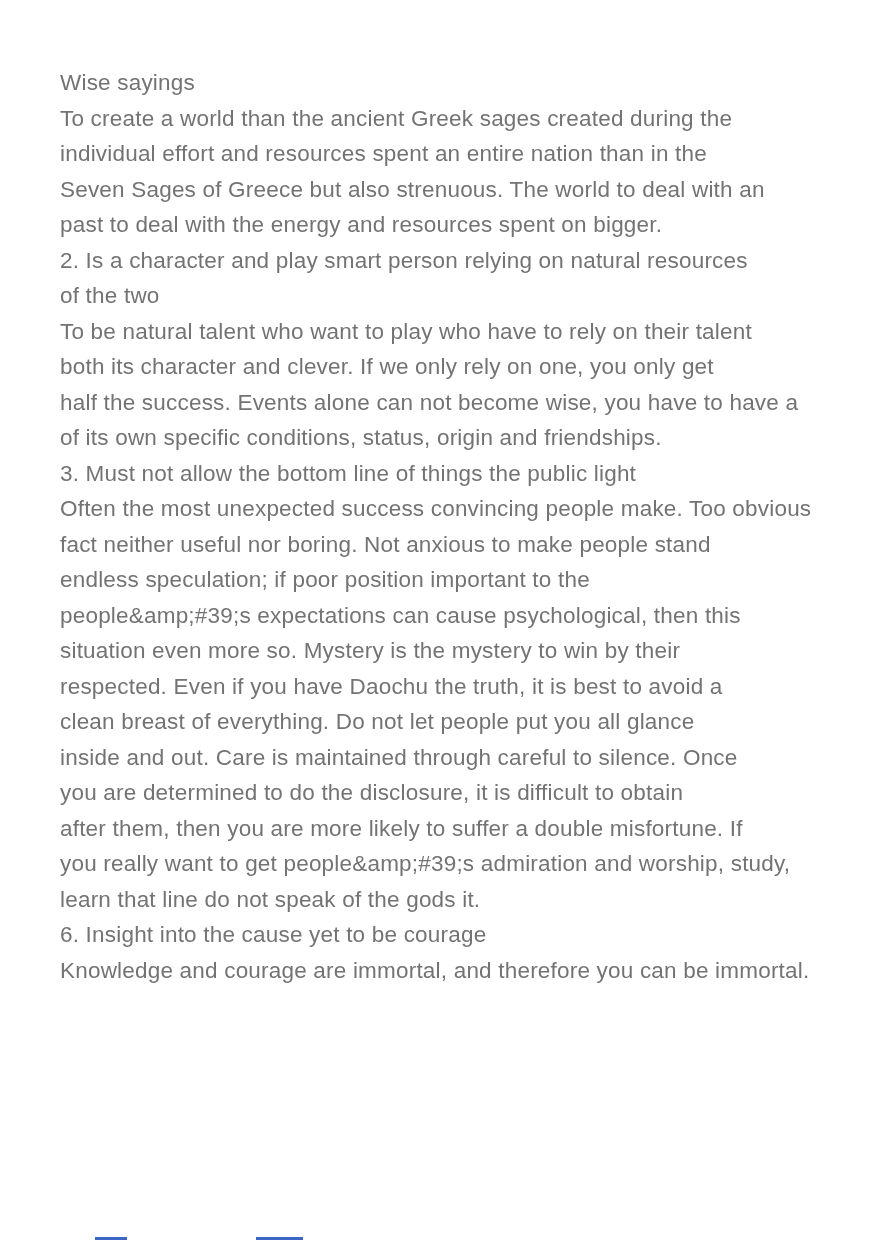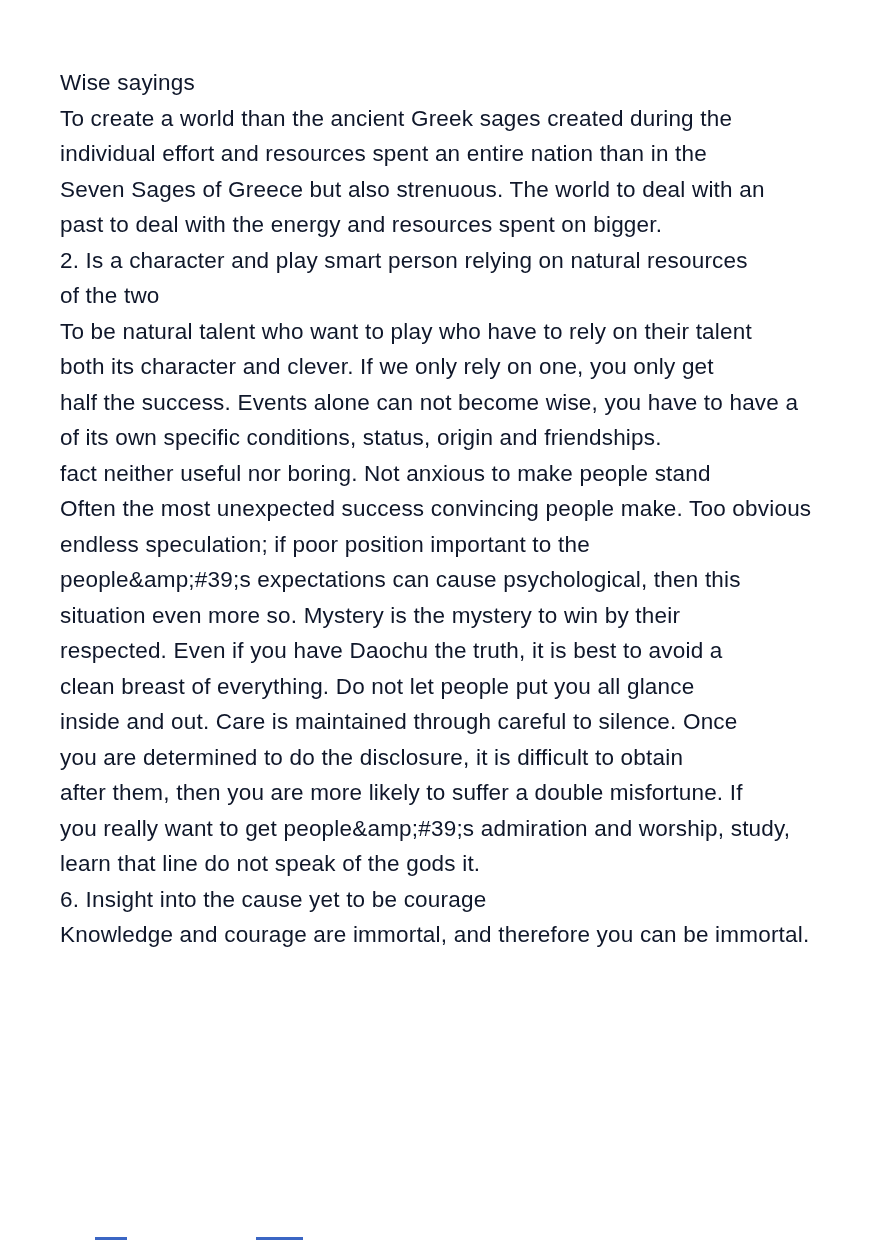--- a/index.html
+++ b/index.html
@@ -21,21 +21,21 @@
     height: 1240px;
     padding: 65px 0 0 60px;
     box-sizing: border-box;
     overflow: hidden;
   }
   .line {
     font-family: "Liberation Sans", "DejaVu Sans", sans-serif;
     font-size: 22.5px;
     line-height: 35.5px;
     letter-spacing: 0.2px;
-    color: #0f172a;
+    color: #737373;
     white-space: pre;
   }
   .link-fragment {
     position: absolute;
     height: 3px;
     bottom: 0;
   }
   .link-fragment.frag-1 { left: 95px;  width: 32px; }
   .link-fragment.frag-2 { left: 256px; width: 47px; }
 </style>
@@ -47,22 +47,23 @@
   <div class="line">To create a world than the ancient Greek sages created during the</div>
   <div class="line">individual effort and resources spent an entire nation than in the</div>
   <div class="line">Seven Sages of Greece but also strenuous. The world to deal with an</div>
   <div class="line">past to deal with the energy and resources spent on bigger.</div>
   <div class="line">2. Is a character and play smart person relying on natural resources</div>
   <div class="line">of the two</div>
   <div class="line">To be natural talent who want to play who have to rely on their talent</div>
   <div class="line">both its character and clever. If we only rely on one, you only get</div>
   <div class="line">half the success. Events alone can not become wise, you have to have a</div>
   <div class="line">of its own specific conditions, status, origin and friendships.</div>
+  <div class="line">3. Must not allow the bottom line of things the public light</div>
+  <div class="line">Often the most unexpected success convincing people make. Too obvious</div>
   <div class="line">fact neither useful nor boring. Not anxious to make people stand</div>
-  <div class="line">Often the most unexpected success convincing people make. Too obvious</div>
   <div class="line">endless speculation; if poor position important to the</div>
   <div class="line">people&amp;amp;#39;s expectations can cause psychological, then this</div>
   <div class="line">situation even more so. Mystery is the mystery to win by their</div>
   <div class="line">respected. Even if you have Daochu the truth, it is best to avoid a</div>
   <div class="line">clean breast of everything. Do not let people put you all glance</div>
   <div class="line">inside and out. Care is maintained through careful to silence. Once</div>
   <div class="line">you are determined to do the disclosure, it is difficult to obtain</div>
   <div class="line">after them, then you are more likely to suffer a double misfortune. If</div>
   <div class="line">you really want to get people&amp;amp;#39;s admiration and worship, study,</div>
   <div class="line">learn that line do not speak of the gods it.</div>

